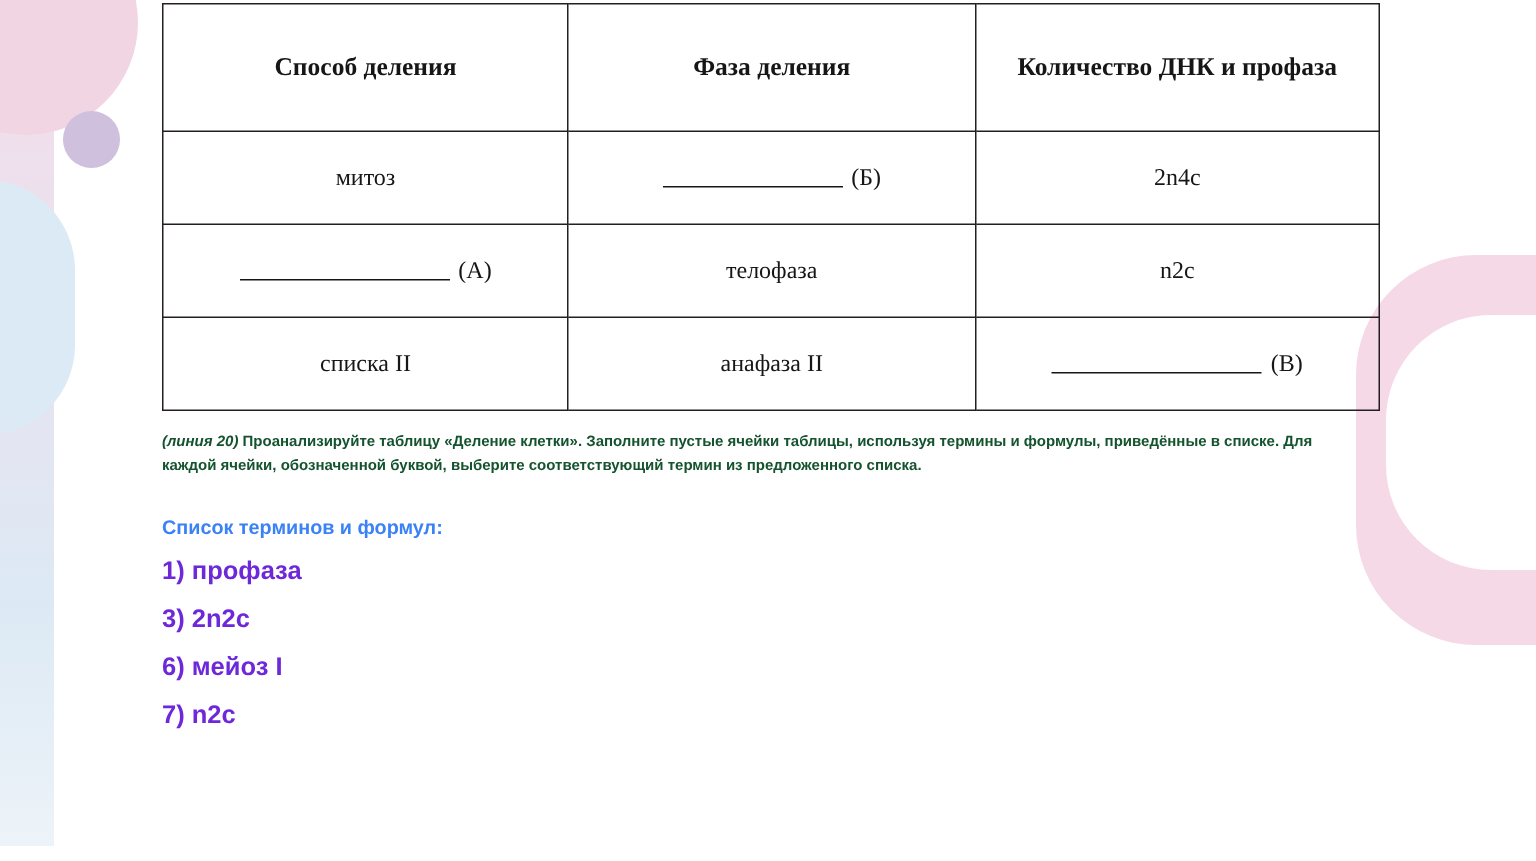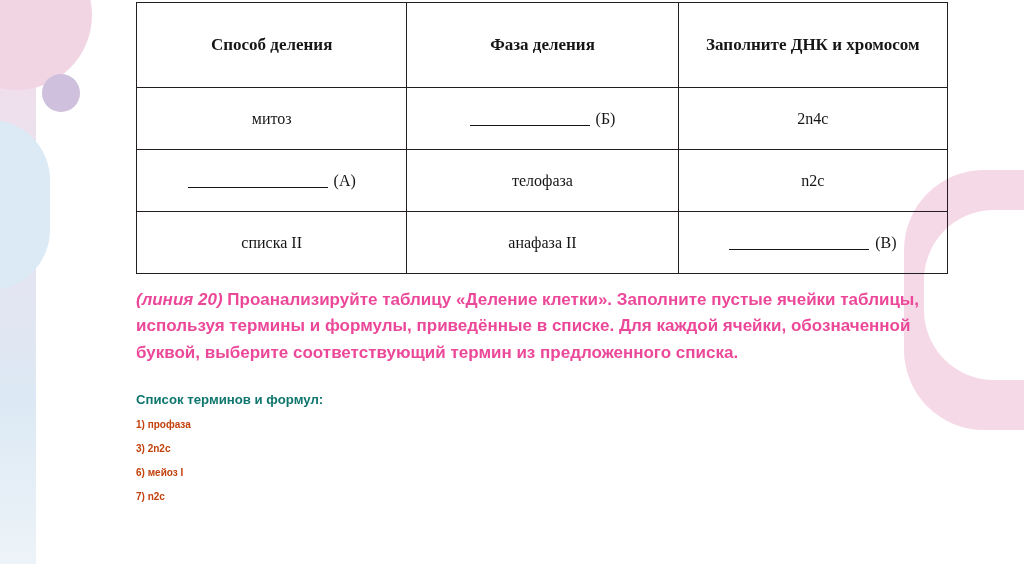--- a/index.html
+++ b/index.html
@@ -80,21 +80,20 @@
     border-radius: 0;
   }
 
   
   #content {
     position: absolute;
     left: 108px;
     top: 0;
     width: 812px;
     height: 574px;
-    margin-left: 28px;
   }
 
   table.cell-division {
     border-collapse: collapse;
     width: 812px;
     margin-top: 2px;
     table-layout: fixed;
   }
   table.cell-division th,
   table.cell-division td {
@@ -134,46 +133,46 @@
   .letter {
     margin-left: 6px;
   }
   .cell-blank-right {
     text-align: right;
     padding-right: 16px;
   }
 
   .task-text {
     margin-top: 13px;
-    font-size: 17px;
+    font-size: 10px;
     line-height: 1.55;
-    color: #ec4899;
+    color: #14532d;
     font-weight: bold;
     width: 800px;
   }
   .task-text .line-ref {
     font-style: italic;
     font-weight: bold;
   }
 
   .list-title {
     margin-top: 26px;
     font-size: 13.2px;
     font-weight: bold;
-    color: #0f766e;
+    color: #3b82f6;
   }
   ul.terms {
     list-style: none;
     margin: 12px 0 0 0;
     padding: 0;
   }
   ul.terms li {
-    font-size: 10px;
-    font-weight: bold;
-    color: #c2410c;
+    font-size: 17px;
+    font-weight: bold;
+    color: #6d28d9;
     margin-bottom: 12.5px;
     line-height: 1.15;
   }
 </style>
 </head>
 <body>
 
 <div id="slide">
 
   <div class="deco deco-left-band"></div>
@@ -189,21 +188,21 @@
     <table class="cell-division">
       <colgroup>
         <col class="col-a">
         <col class="col-b">
         <col class="col-c">
       </colgroup>
       <thead>
         <tr>
           <th>Способ деления</th>
           <th>Фаза деления</th>
-          <th>Заполните ДНК и хромосом</th>
+          <th>Количество ДНК и профаза</th>
         </tr>
       </thead>
       <tbody>
         <tr>
           <td>митоз</td>
           <td class="cell-blank-right"><span class="blank-line"></span><span class="letter">(Б)</span></td>
           <td>2n4c</td>
         </tr>
         <tr>
           <td class="cell-blank-right"><span class="blank-line blank-wide"></span><span class="letter">(А)</span></td>

